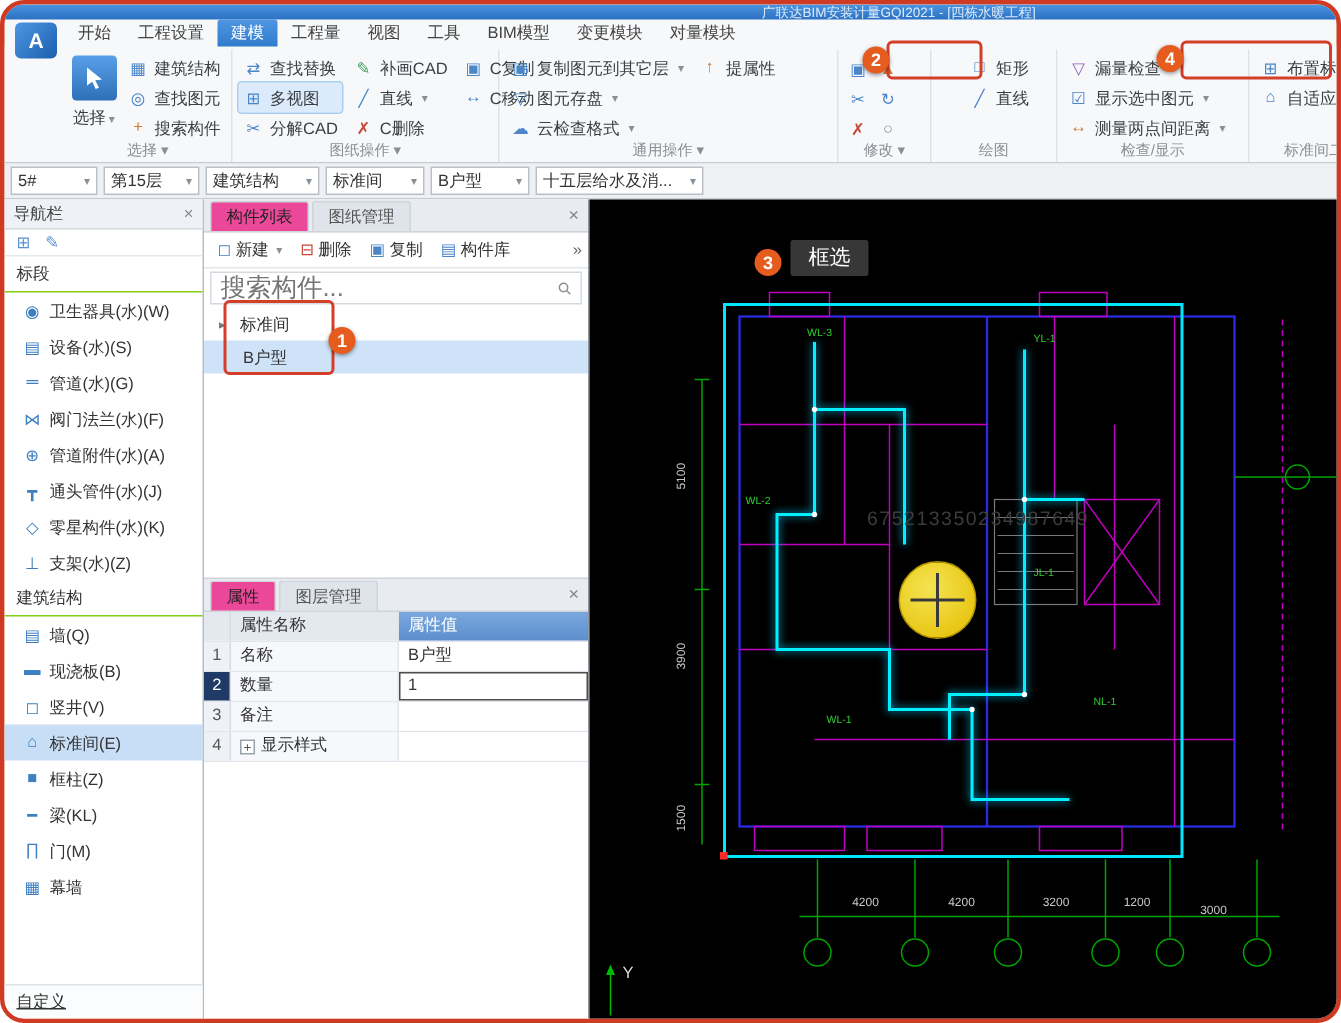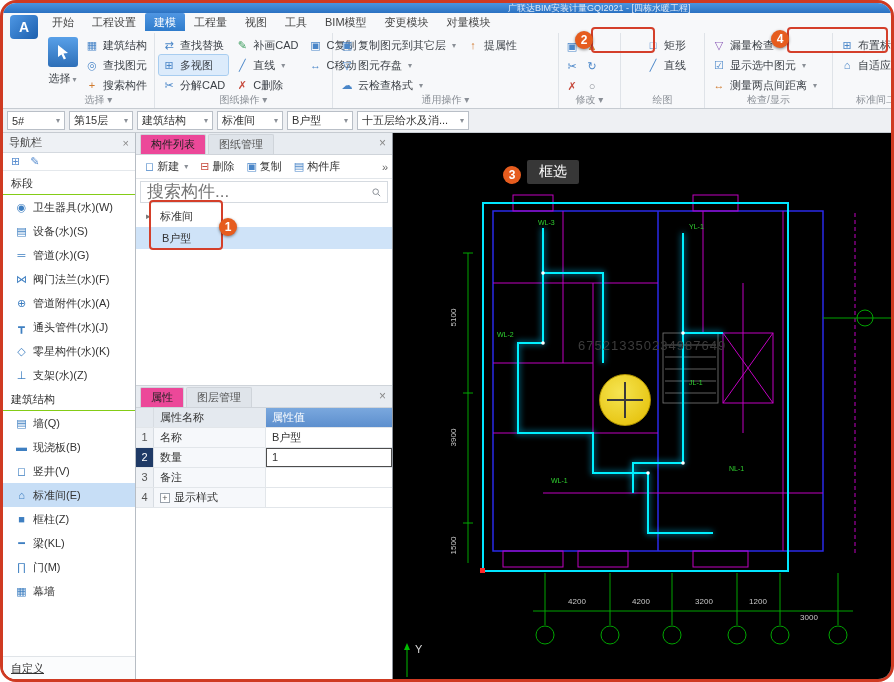--- a/index.html
+++ b/index.html
@@ -580,21 +580,21 @@
     <span class="cv-label" style="left:104px;top:198px">WL-2</span>
     <span class="cv-label" style="left:296px;top:90px">YL-1</span>
     <span class="cv-label" style="left:296px;top:246px">JL-1</span>
     <span class="cv-label" style="left:158px;top:344px">WL-1</span>
     <span class="cv-label" style="left:336px;top:332px">NL-1</span>
 
     <span class="cv-dim" style="left:184px;top:464px">4200</span>
     <span class="cv-dim" style="left:248px;top:464px">4200</span>
     <span class="cv-dim" style="left:311px;top:464px">3200</span>
     <span class="cv-dim" style="left:365px;top:464px">1200</span>
-    <span class="cv-dim" style="left:416px;top:480px">3000</span>
+    <span class="cv-dim" style="left:416px;top:469px">3000</span>
 
     <span class="cv-dim-l" style="left:52px;top:180px">5100</span>
     <span class="cv-dim-l" style="left:52px;top:300px">3900</span>
     <span class="cv-dim-l" style="left:52px;top:408px">1500</span>
 
     <span class="axis-y">Y</span>
 
     <div class="tooltip">框选</div>
     <div class="badge" style="left:110px;top:33px">3</div>
 

